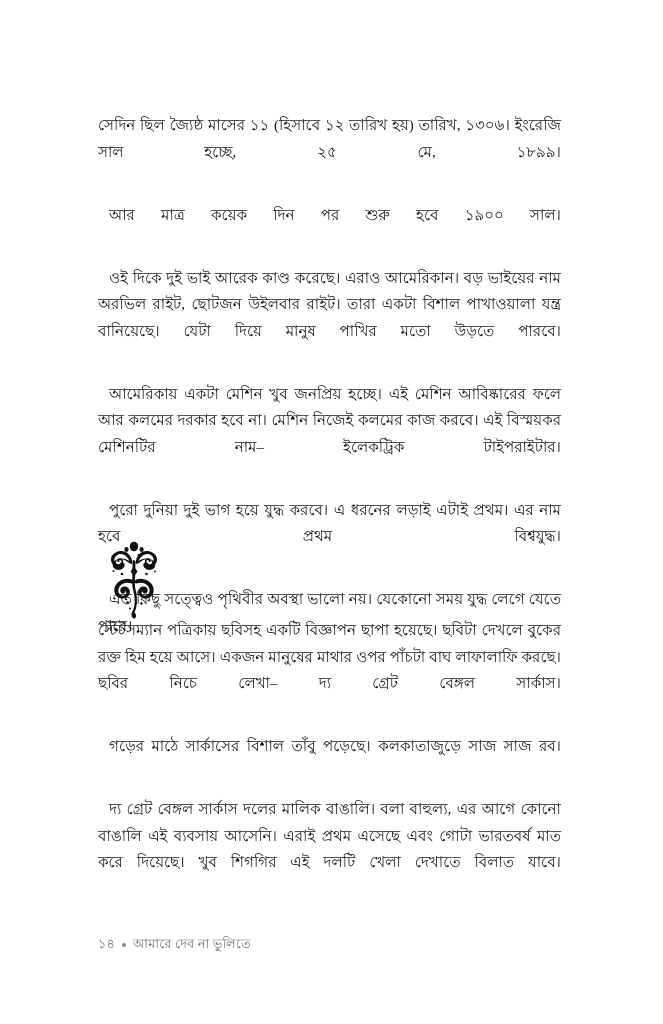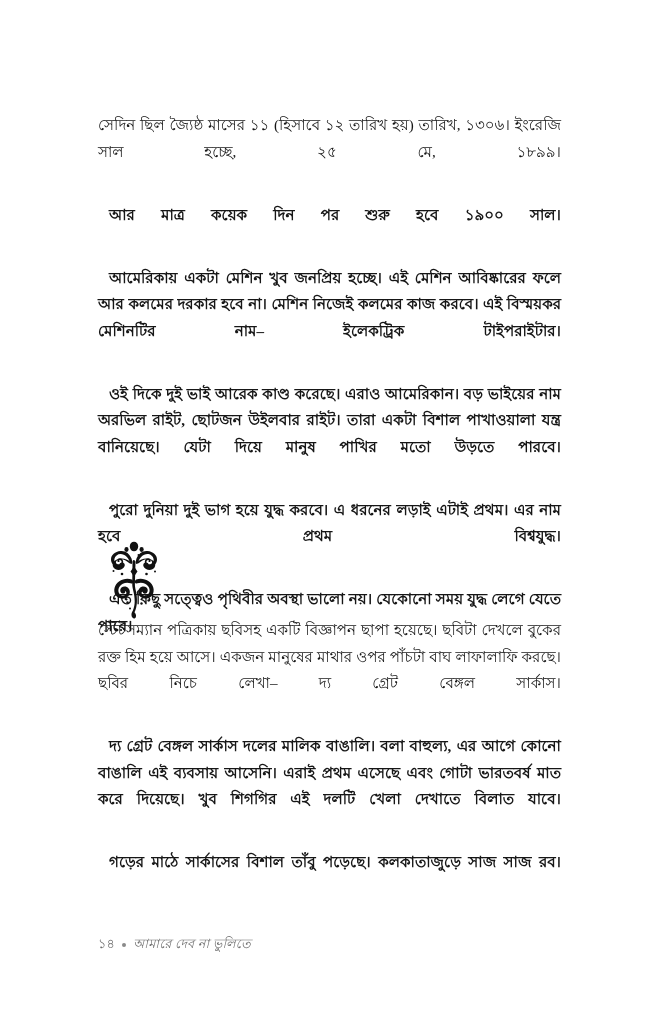--- a/index.html
+++ b/index.html
@@ -37,21 +37,20 @@
     text-align: justify;
     text-justify: inter-word;
     text-indent: 0px;
     color: #161616;
     word-spacing: 0.2px;
     -webkit-font-smoothing: antialiased;
   }
 
   p.para.indent {
     text-indent: 11px;
-    font-weight: bold;
   }
 
   
   p.para:after {
     content: "";
     display: inline-block;
     width: 100%;
   }
 
   
@@ -88,32 +87,32 @@
     letter-spacing: 0.2px;
   }
   .footer .dot {
     width: 4px;
     height: 4px;
     border-radius: 50%;
     background: #8a8a8a;
     display: inline-block;
   }
   .footer .page-no { color: #6f6f6f; }
-  .footer .book-title { color: #6f6f6f; font-style: italic; }
+  .footer .book-title { color: #6f6f6f; }
 </style>
 </head>
 <body>
 
 <div class="page">
 
   <div class="content">
     <p class="para">সেদিন ছিল জ্যৈষ্ঠ মাসের ১১ (হিসাবে ১২ তারিখ হয়) তারিখ, ১৩০৬। ইংরেজি সাল হচ্ছে, ২৫ মে, ১৮৯৯।</p>
     <p class="para indent">আর মাত্র কয়েক দিন পর শুরু হবে ১৯০০ সাল।</p>
+    <p class="para indent">ওই দিকে দুই ভাই আরেক কাণ্ড করেছে। এরাও আমেরিকান। বড় ভাইয়ের নাম অরভিল রাইট, ছোটজন উইলবার রাইট। তারা একটা বিশাল পাখাওয়ালা যন্ত্র বানিয়েছে। যেটা দিয়ে মানুষ পাখির মতো উড়তে পারবে।</p>
     <p class="para indent">আমেরিকায় একটা মেশিন খুব জনপ্রিয় হচ্ছে। এই মেশিন আবিষ্কারের ফলে আর কলমের দরকার হবে না। মেশিন নিজেই কলমের কাজ করবে। এই বিস্ময়কর মেশিনটির নাম– ইলেকট্রিক টাইপরাইটার।</p>
-    <p class="para indent">ওই দিকে দুই ভাই আরেক কাণ্ড করেছে। এরাও আমেরিকান। বড় ভাইয়ের নাম অরভিল রাইট, ছোটজন উইলবার রাইট। তারা একটা বিশাল পাখাওয়ালা যন্ত্র বানিয়েছে। যেটা দিয়ে মানুষ পাখির মতো উড়তে পারবে।</p>
     <p class="para indent">পুরো দুনিয়া দুই ভাগ হয়ে যুদ্ধ করবে। এ ধরনের লড়াই এটাই প্রথম। এর নাম হবে প্রথম বিশ্বযুদ্ধ।</p>
     <p class="para indent">এত কিছু সত্ত্বেও পৃথিবীর অবস্থা ভালো নয়। যেকোনো সময় যুদ্ধ লেগে যেতে পারে।</p>
   </div>
 
   <div class="ornament-wrap">
     <svg viewBox="0 0 70 82" xmlns="http://www.w3.org/2000/svg" aria-hidden="true">
       <g fill="#111111">
 
         <path d="M33.6 22 C34.8 22 35.6 23 35.5 24.5 L34.9 46 C34.85 48 35.2 50 35.8 52.5
                  C36.6 56 37.2 60 36.9 64.5 C36.7 68 35.9 71.5 34.4 74.6
@@ -188,22 +187,22 @@
         <circle cx="38.5" cy="17.0" r="1.0"></circle>
 
         <path d="M32.3 73.5 C31.0 76.0 31.2 78.5 32.6 79.8 C33.8 80.9 35.4 80.4 35.9 78.9
                  C36.4 77.4 35.7 75.6 34.4 74.3 Z"></path>
       </g>
     </svg>
   </div>
 
   <div class="content-lower">
     <p class="para">স্টেটসম্যান পত্রিকায় ছবিসহ একটি বিজ্ঞাপন ছাপা হয়েছে। ছবিটা দেখলে বুকের রক্ত হিম হয়ে আসে। একজন মানুষের মাথার ওপর পাঁচটা বাঘ লাফালাফি করছে। ছবির নিচে লেখা– দ্য গ্রেট বেঙ্গল সার্কাস।</p>
+    <p class="para indent">গড়ের মাঠে সার্কাসের বিশাল তাঁবু পড়েছে। কলকাতাজুড়ে সাজ সাজ রব।</p>
     <p class="para indent">দ্য গ্রেট বেঙ্গল সার্কাস দলের মালিক বাঙালি। বলা বাহুল্য, এর আগে কোনো বাঙালি এই ব্যবসায় আসেনি। এরাই প্রথম এসেছে এবং গোটা ভারতবর্ষ মাত করে দিয়েছে। খুব শিগগির এই দলটি খেলা দেখাতে বিলাত যাবে।</p>
-    <p class="para indent">গড়ের মাঠে সার্কাসের বিশাল তাঁবু পড়েছে। কলকাতাজুড়ে সাজ সাজ রব।</p>
   </div>
 
   <div class="footer">
     <span class="page-no">১৪</span>
     <span class="dot"></span>
     <span class="book-title">আমারে দেব না ভুলিতে</span>
   </div>
 
 </div>
 

